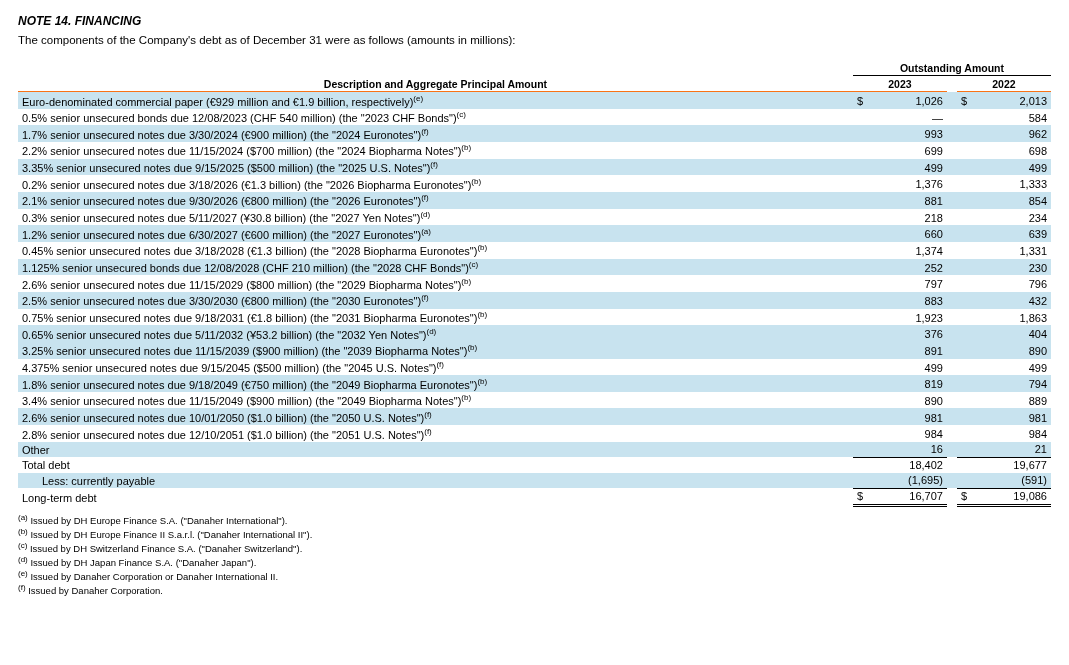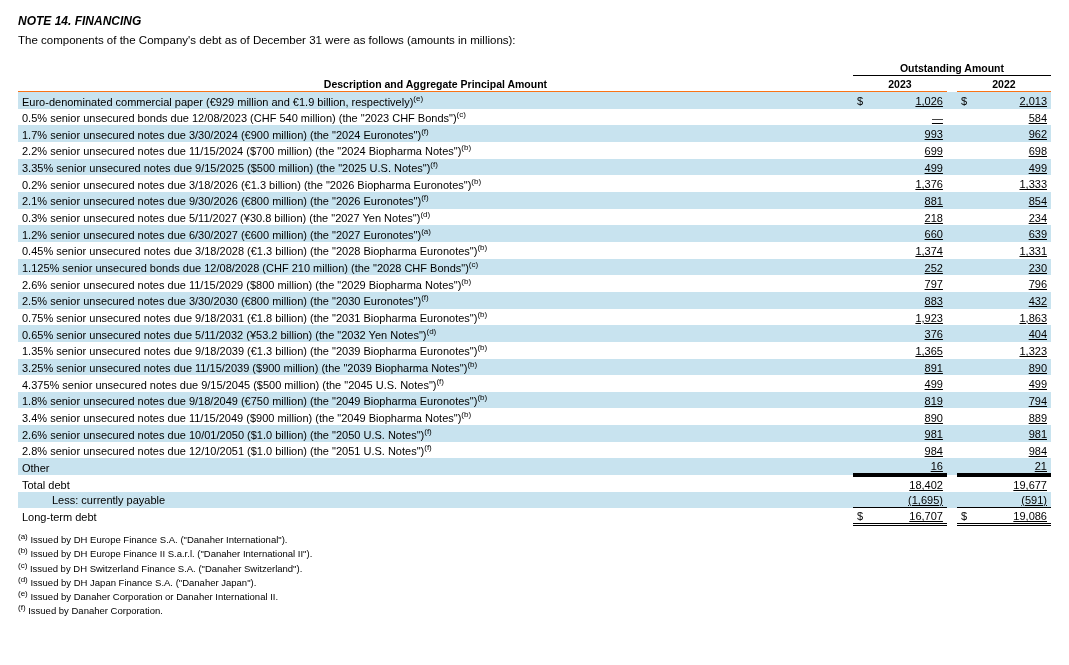--- a/index.html
+++ b/index.html
@@ -50,34 +50,33 @@
   }
   .desc-head {
     text-align: center;
     font-weight: bold !important;
     border-bottom: 1px solid #000;
     font-size: 10.5px;
   }
   td.num {
     text-align: right;
     white-space: nowrap;
-    text-decoration: underline;
   }
   td.cur {
     text-align: left;
     white-space: nowrap;
   }
   tr.stripe td { background: #c8e3ef; }
-  tr.total-top td.num, tr.total-top td.cur { border-top: 4px solid #000000; margin-top: 13px; }
+  tr.total-top td.num, tr.total-top td.cur { border-top: 1px solid #000000; margin-top: 13px; }
   tr.subtotal-bottom td.num, tr.subtotal-bottom td.cur { border-bottom: 1px solid #000; }
   tr.grand td.num, tr.grand td.cur {
     border-top: 1px solid #000;
     border-bottom: 3px double #000;
   }
-  .indent { padding-left: 34px; }
+  .indent { padding-left: 24px; }
   .footnotes {
     margin-top: 6px;
     font-size: 9.5px;
     line-height: 1.25;
   }
   .footnotes div { margin: 0; }
   sup { font-size: 8px; }
 </style>
 </head>
 <body>
@@ -220,28 +219,20 @@
         <td class="num">1,863</td>
       </tr>
       <tr class="stripe">
         <td>0.65% senior unsecured notes due 5/11/2032 (¥53.2 billion) (the "2032 Yen Notes")<sup>(d)</sup></td>
         <td class="cur"></td>
         <td class="num">376</td>
         <td></td>
         <td class="cur"></td>
         <td class="num">404</td>
       </tr>
-      <tr>
-        <td>1.35% senior unsecured notes due 9/18/2039 (€1.3 billion) (the "2039 Biopharma Euronotes")<sup>(b)</sup></td>
-        <td class="cur"></td>
-        <td class="num">1,365</td>
-        <td></td>
-        <td class="cur"></td>
-        <td class="num">1,323</td>
-      </tr>
       <tr class="stripe">
         <td>3.25% senior unsecured notes due 11/15/2039 ($900 million) (the "2039 Biopharma Notes")<sup>(b)</sup></td>
         <td class="cur"></td>
         <td class="num">891</td>
         <td></td>
         <td class="cur"></td>
         <td class="num">890</td>
       </tr>
       <tr>
         <td>4.375% senior unsecured notes due 9/15/2045 ($500 million) (the "2045 U.S. Notes")<sup>(f)</sup></td>

